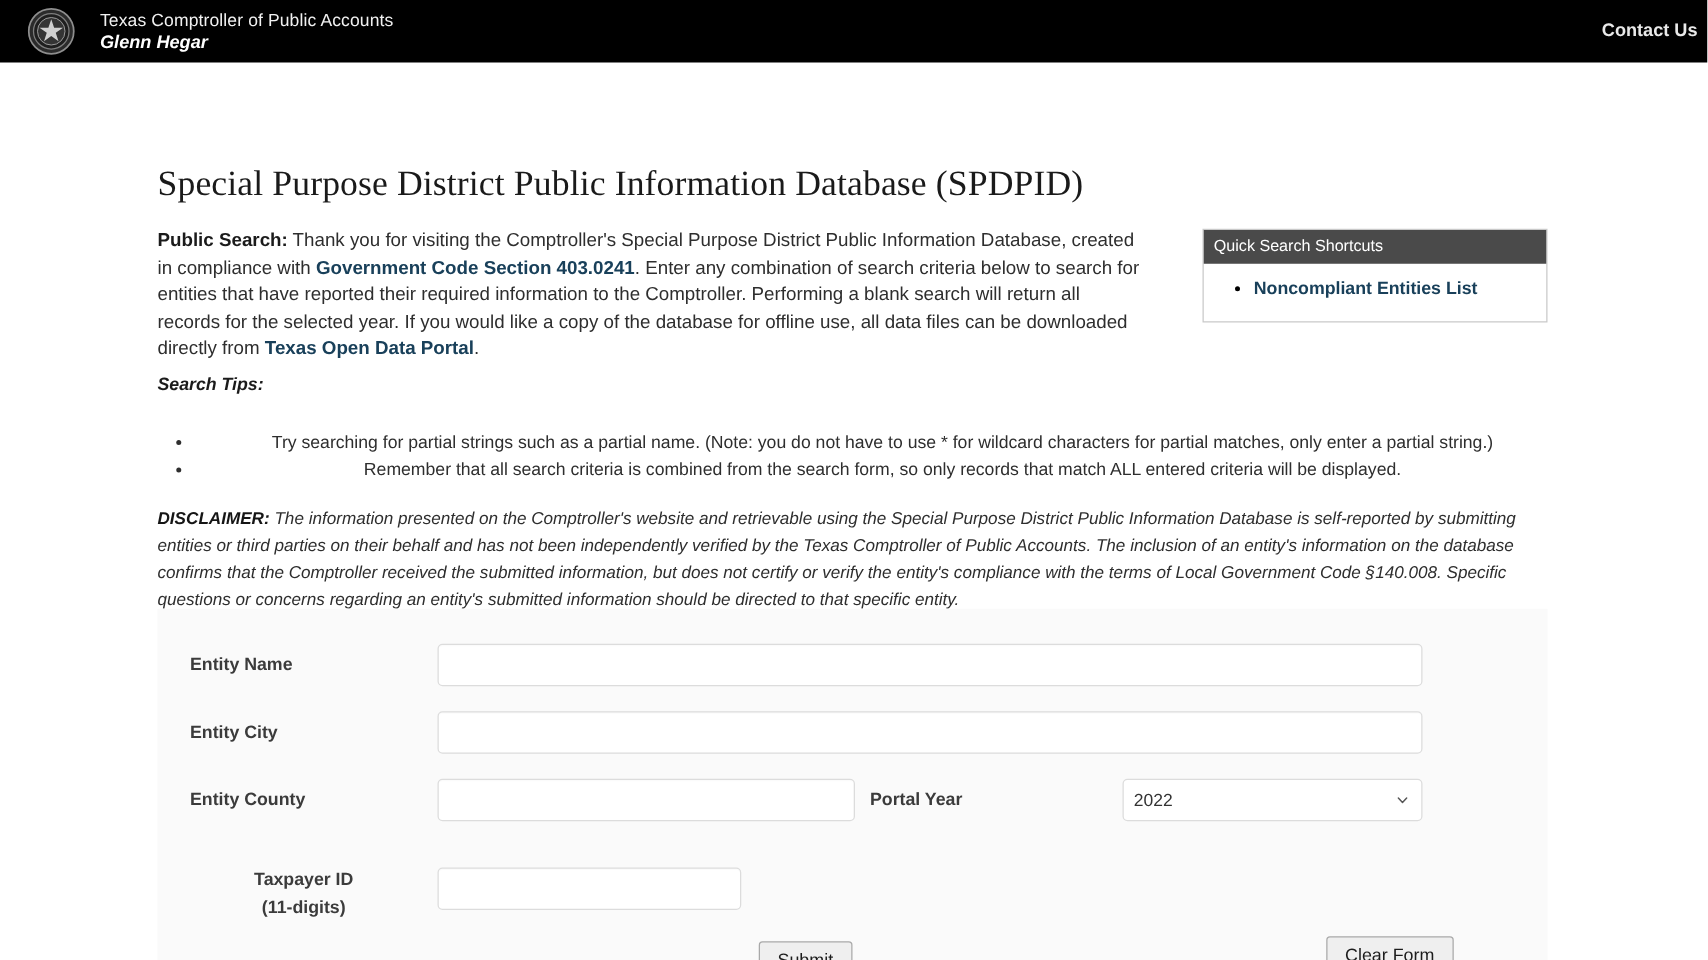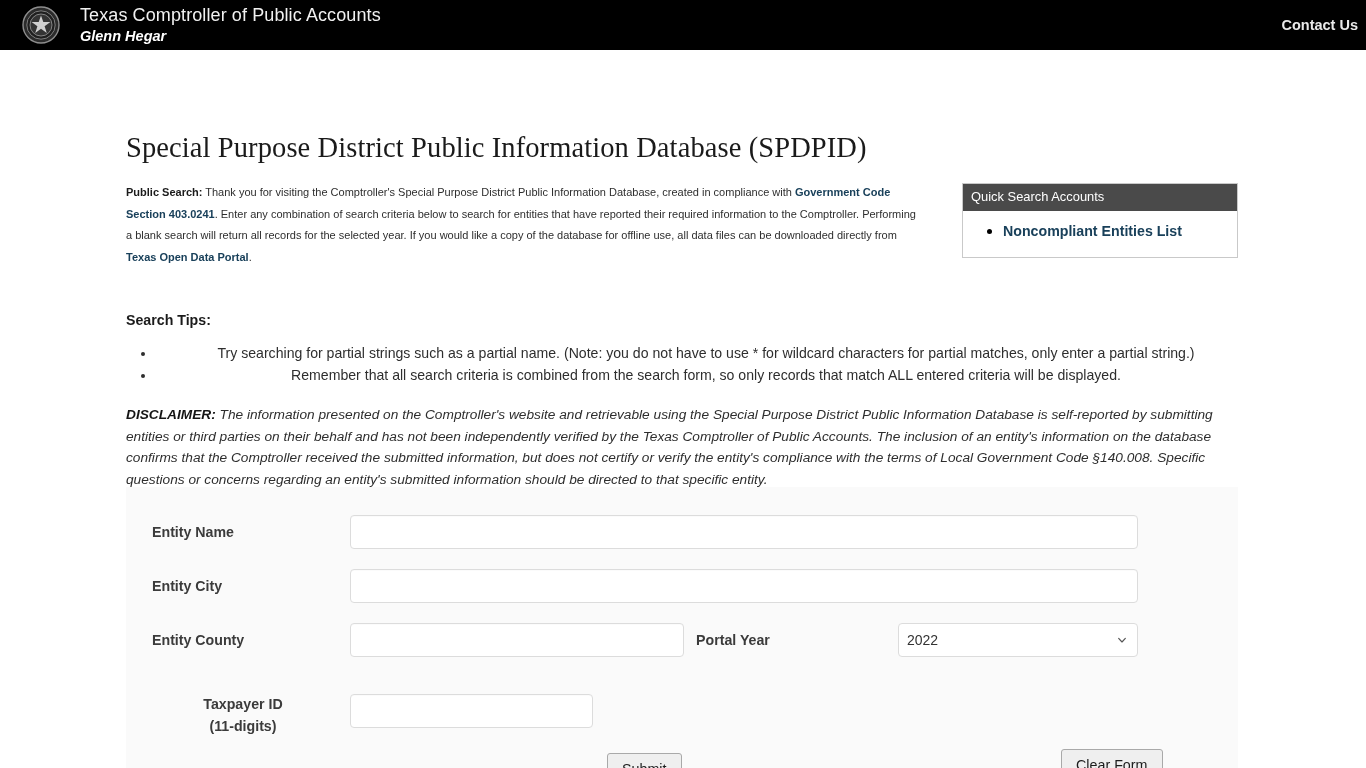--- a/index.html
+++ b/index.html
@@ -26,21 +26,21 @@
     flex: 0 0 auto;
     display: flex; align-items: center; justify-content: center;
   }
   .seal-wrap svg { display: block; }
   .brand {
     margin-left: 19px;
     line-height: 1.15;
     color: #ffffff;
   }
   .brand-line1 {
-    font-size: 18px;
+    font-size: 14px;
     font-weight: 400;
     letter-spacing: .1px;
     color: #f1f1f1;
   }
   .brand-line2 {
     font-size: 14.5px;
     font-weight: 700;
     color: #ffffff;
     margin-top: 2px;
     font-style: italic;
@@ -71,39 +71,40 @@
     color: #1a1a1a;
     letter-spacing: .1px;
     white-space: nowrap;
   }
 
   .intro {
     position: absolute;
     left: 126px;
     top: 132px;
     width: 790px;
-    font-size: 11px;
+    font-size: 15px;
     line-height: 21.5px;
     color: #2e2e2e;
   }
   .intro b { color: #1b1b1b; font-weight: 700; }
   a.link {
     color: #19405a;
     font-weight: 700;
     text-decoration: none;
     cursor: pointer;
   }
 
   .search-tips-label {
     position: absolute;
     left: 126px;
-    top: 262px;
+    top: 250px;
     font-size: 14.2px;
     font-weight: 700;
     color: #1b1b1b;
+    font-style: italic;
   }
   ul.tips {
     position: absolute;
     left: 126px;
     top: 292px;
     margin: 0;
     padding-left: 30px;
     width: 1130px;
     list-style: disc;
   }
@@ -263,21 +264,21 @@
   <ul class="tips">
     <li>Try searching for partial strings such as a partial name. (Note: you do not have to use * for wildcard characters for partial matches, only enter a partial string.)</li>
     <li>Remember that all search criteria is combined from the search form, so only records that match ALL entered criteria will be displayed.</li>
   </ul>
 
   <div class="disclaimer">
     <b>DISCLAIMER:</b><span> The information presented on the Comptroller's website and retrievable using the Special Purpose District Public Information Database is self-reported by submitting entities or third parties on their behalf and has not been independently verified by the Texas Comptroller of Public Accounts. The inclusion of an entity's information on the database confirms that the Comptroller received the submitted information, but does not certify or verify the entity's compliance with the terms of Local Government Code §140.008. Specific questions or concerns regarding an entity's submitted information should be directed to that specific entity.</span>
   </div>
 
   <div class="qs-box">
-    <div class="qs-head">Quick Search Accounts</div>
+    <div class="qs-head">Quick Search Shortcuts</div>
     <div class="qs-body">
       <ul>
         <li>
           <a>Noncompliant Entities List</a>
         </li>
       </ul>
     </div>
   </div>
 
   <div class="form-panel">

